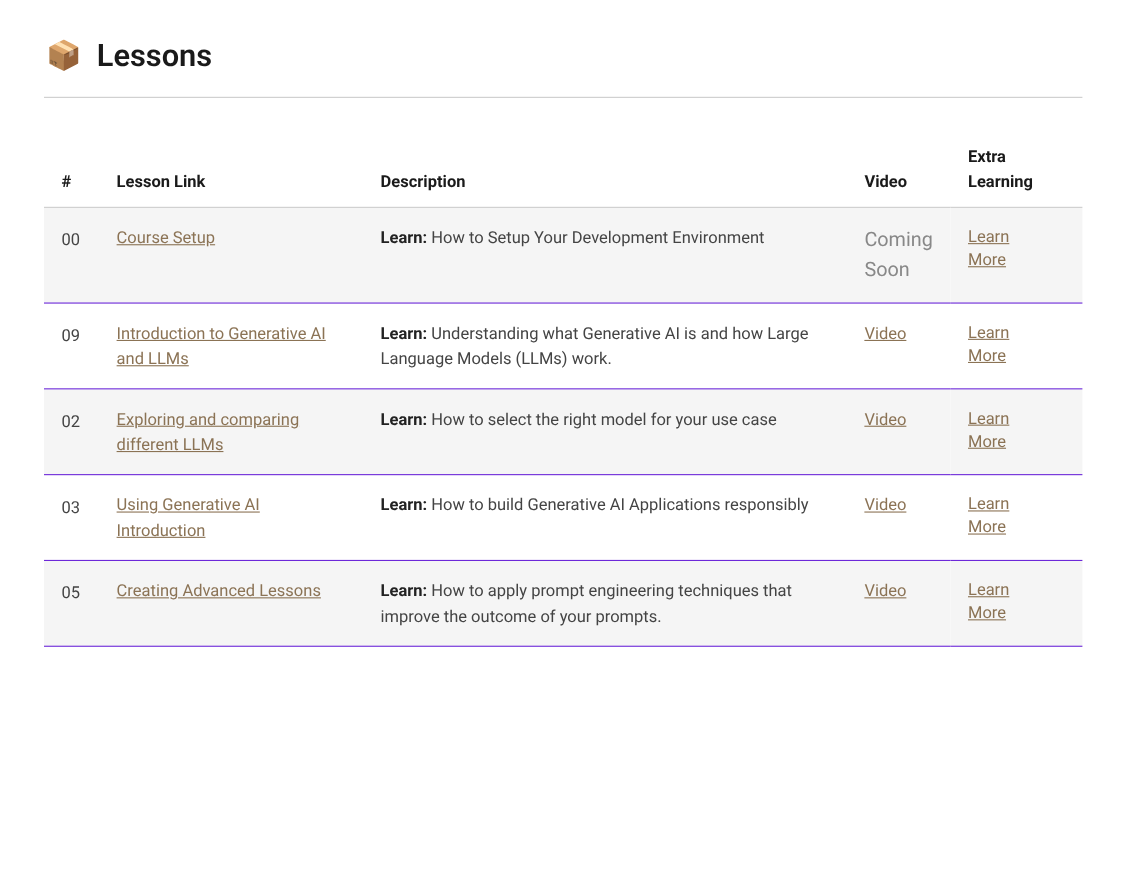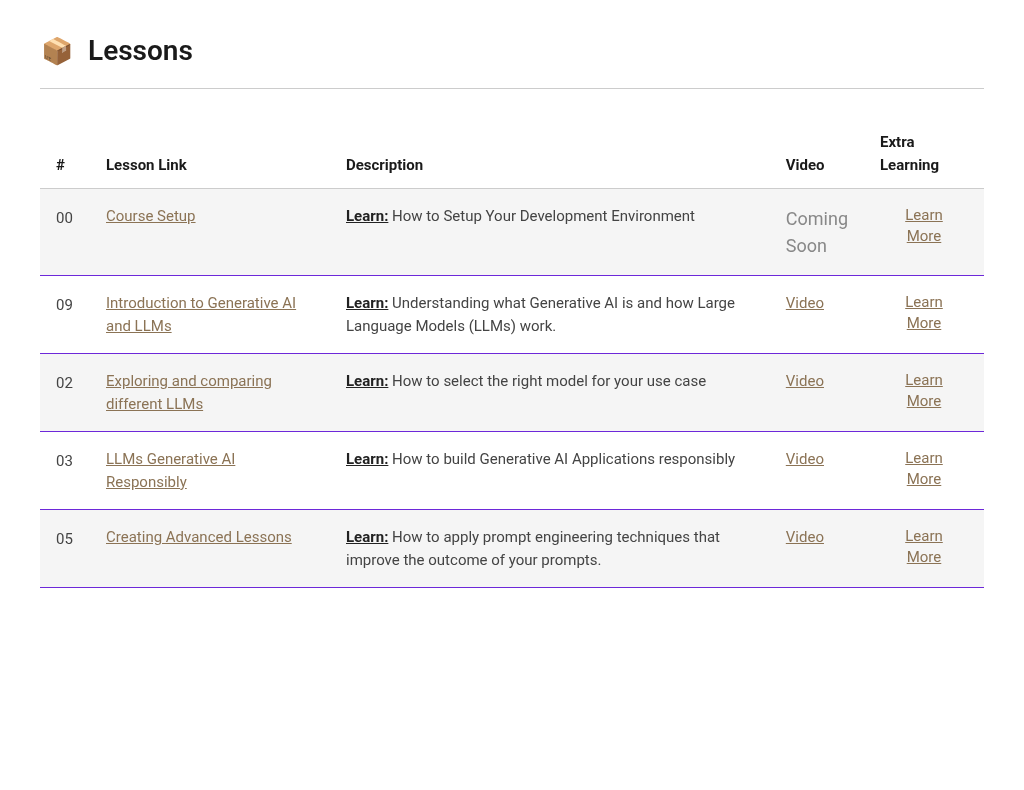--- a/index.html
+++ b/index.html
@@ -117,41 +117,39 @@
     .lesson-link {
       color: #8b7355;
       text-decoration: underline;
       cursor: pointer;
       display: inline;
     }
 
     .desc-bold {
       font-weight: 700;
       color: #222222;
-      text-decoration: underline;
     }
 
     .video-link {
       color: #8b7355;
       text-decoration: underline;
       cursor: pointer;
     }
 
     .video-coming-soon {
       color: #888888;
       font-size: 18px;
     }
 
     .extra-link {
       color: #8b7355;
       text-decoration: underline;
       cursor: pointer;
       display: block;
       line-height: 1.4;
-      text-align: center;
     }
   </style>
 </head>
 <body>
 
 <div class="page-container">
 
   <div class="page-header">
     <div class="page-header-icon">📦</div>
     <h1 class="page-title">Lessons</h1>
@@ -195,21 +193,21 @@
           <td><a class="lesson-link" href="#">Exploring and comparing different LLMs</a></td>
           <td><span class="desc-bold">Learn:</span><span> How to select the right model for your use case</span></td>
           <td><a class="video-link" href="#">Video</a></td>
           <td>
             <a class="extra-link" href="#">Learn</a>
             <a class="extra-link" href="#">More</a>
           </td>
         </tr>
         <tr>
           <td class="row-num">03</td>
-          <td><a class="lesson-link" href="#">LLMs Generative AI Responsibly</a></td>
+          <td><a class="lesson-link" href="#">Using Generative AI Introduction</a></td>
           <td><span class="desc-bold">Learn:</span><span> How to build Generative AI Applications responsibly</span></td>
           <td><a class="video-link" href="#">Video</a></td>
           <td>
             <a class="extra-link" href="#">Learn</a>
             <a class="extra-link" href="#">More</a>
           </td>
         </tr>
         <tr>
           <td class="row-num">05</td>
           <td><a class="lesson-link" href="#">Creating Advanced Lessons</a></td>

